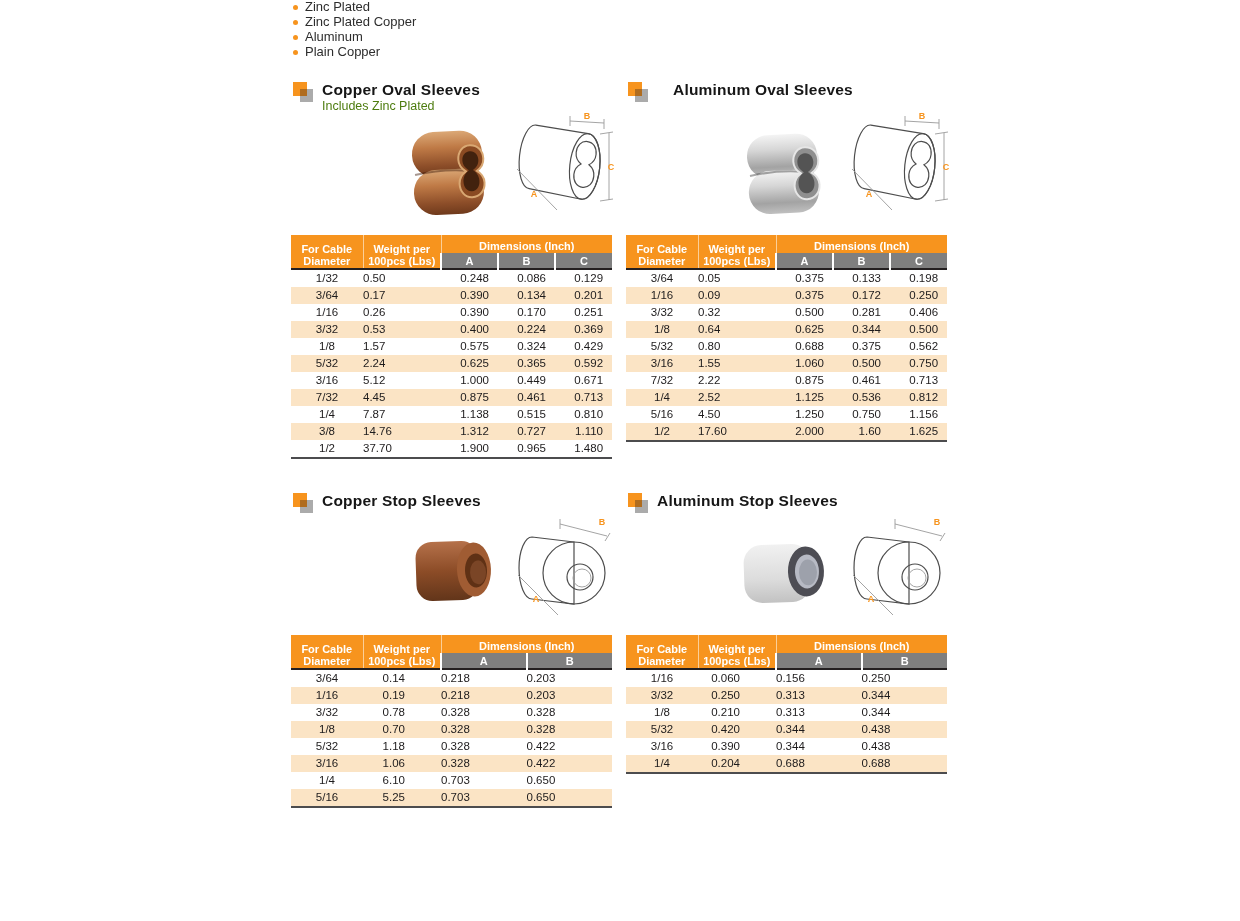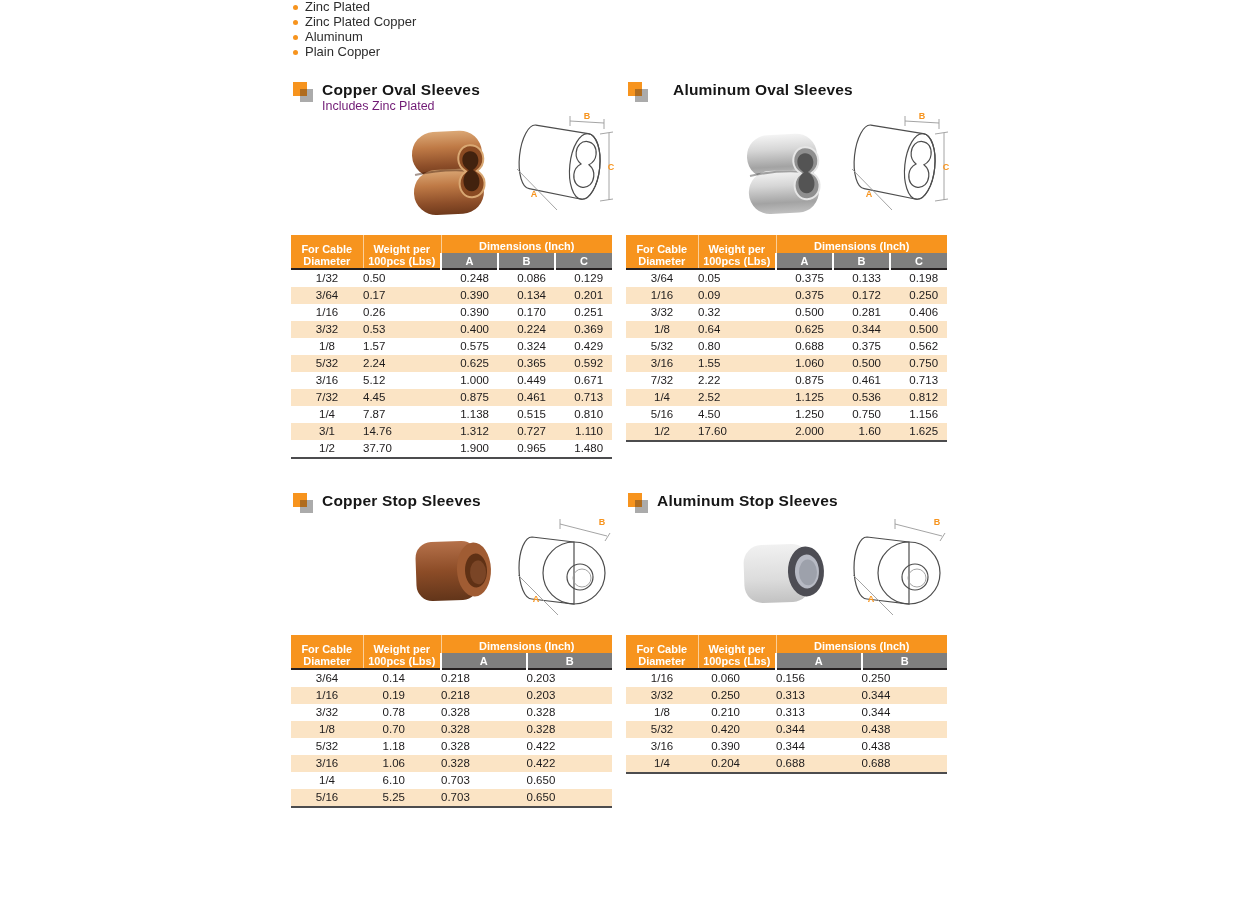--- a/index.html
+++ b/index.html
@@ -11,21 +11,21 @@
   .bullet-item{display:flex;align-items:center;height:15px;font-size:13px;color:#2d2d2d;}
   .bullet-dot{width:5px;height:5px;border-radius:50%;background:var(--orange);margin:1px 7px 0 2px;flex:0 0 auto;}
 
   
   .sec-header{position:absolute;display:flex;align-items:flex-start;}
   .marker{position:relative;width:22px;height:22px;flex:0 0 auto;margin-right:7px;margin-top:1px;}
   .marker .sq-orange{position:absolute;left:0;top:0;width:14px;height:14px;background:var(--orange);}
   .marker .sq-gray{position:absolute;left:7px;top:7px;width:13px;height:13px;background:#ababab;}
   .marker .sq-overlap{position:absolute;left:7px;top:7px;width:7px;height:7px;background:#b06c1e;}
   .sec-title{font-size:15.5px;font-weight:bold;color:#161616;line-height:18px;letter-spacing:.2px;}
-  .sec-subtitle{font-size:12.5px;color:#701a75;line-height:15px;}
+  .sec-subtitle{font-size:12.5px;color:#4d7c0f;line-height:15px;}
 
   
   table.spec{position:absolute;width:321px;border-collapse:collapse;table-layout:fixed;}
   table.spec th{background:var(--orange);color:#fff;font-weight:bold;font-size:11px;line-height:12px;
                 padding:0;}
   table.spec th.main{border-left:1.5px solid rgba(255,255,255,.55);}
   table.spec th.main:first-child{border-left:none;}
   table.spec thead tr:first-child th{height:17px;vertical-align:bottom;padding-bottom:1px;}
   table.spec th.two-line{vertical-align:middle;}
   table.spec th.two-line span{display:block;}
@@ -334,21 +334,21 @@
           <td class="c-dim">0.713</td>
         </tr>
         <tr>
           <td class="c-dia">1/4</td>
           <td class="c-wt">7.87</td>
           <td class="c-dim">1.138</td>
           <td class="c-dim">0.515</td>
           <td class="c-dim">0.810</td>
         </tr>
         <tr>
-          <td class="c-dia">3/1</td>
+          <td class="c-dia">3/8</td>
           <td class="c-wt">14.76</td>
           <td class="c-dim">1.312</td>
           <td class="c-dim">0.727</td>
           <td class="c-dim">1.110</td>
         </tr>
         <tr>
           <td class="c-dia">1/2</td>
           <td class="c-wt">37.70</td>
           <td class="c-dim">1.900</td>
           <td class="c-dim">0.965</td>

